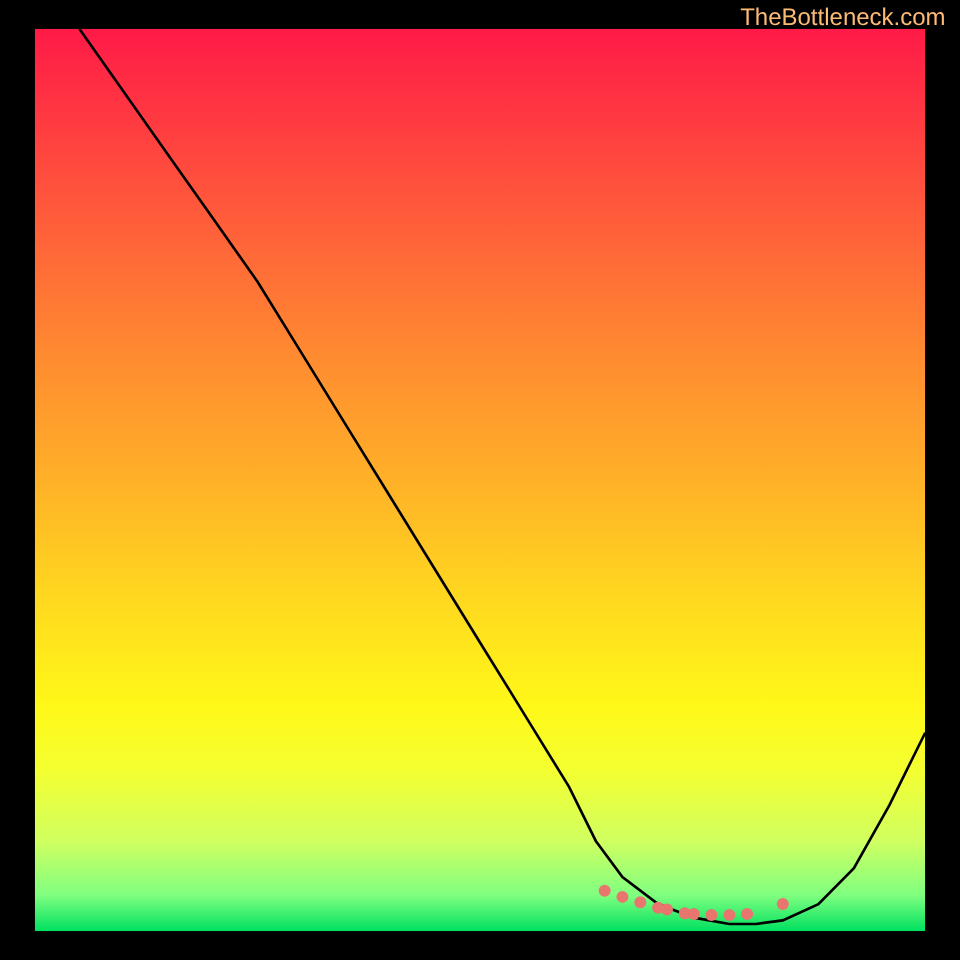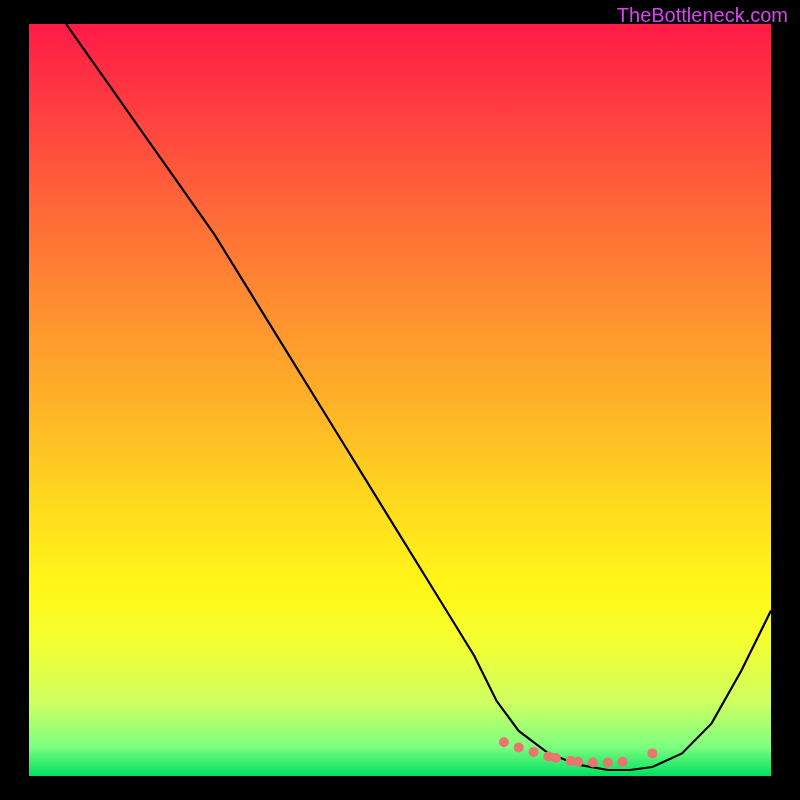--- a/index.html
+++ b/index.html
@@ -8,21 +8,21 @@
     width: 800px;
     height: 800px;
     background: #000;
     position: relative;
     font-family: Arial, sans-serif;
   }
   .watermark {
     position: absolute;
     top: 4px;
     right: 12px;
-    color: #d946ef;
+    color: #fdba74;
     font-size: 20px;
     font-weight: 500;
     z-index: 10;
   }
   .plot-area {
     position: absolute;
     left: 29px;
     top: 24px;
     width: 742px;
     height: 752px;

